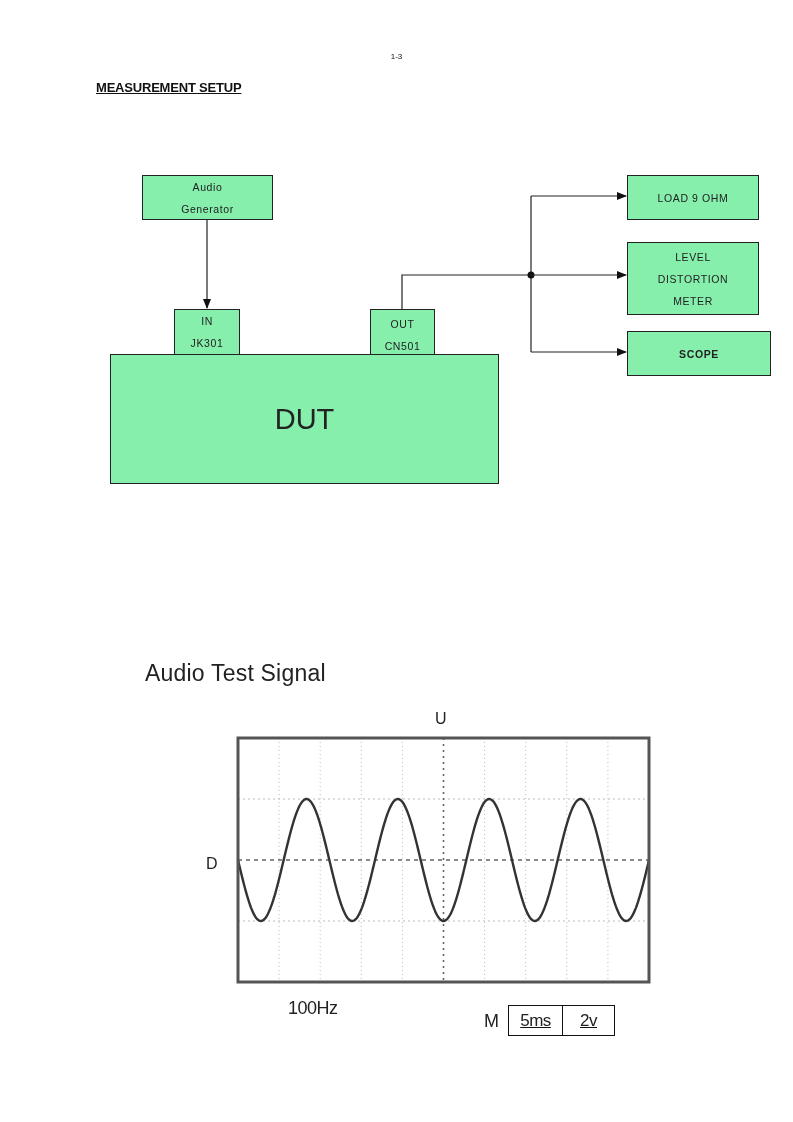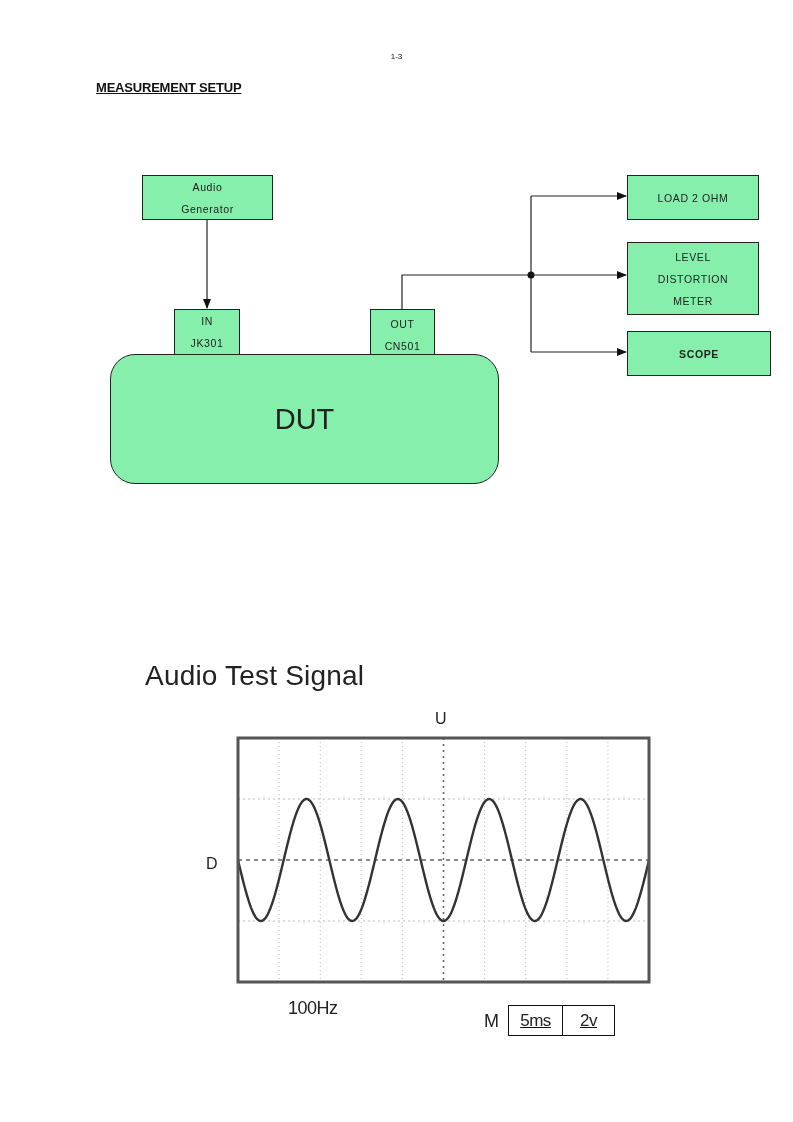--- a/index.html
+++ b/index.html
@@ -5,23 +5,23 @@
   html, body { margin: 0; padding: 0; background: #ffffff; }
   body { width: 793px; height: 1122px; position: relative; overflow: hidden;
          font-family: "Liberation Sans", sans-serif; color: #111; }
   .abs { position: absolute; }
   .page-num { left: 0; width: 793px; top: 52px; text-align: center; font-size: 8px; }
   .heading { left: 96px; top: 80px; font-size: 13px; font-weight: bold; letter-spacing: -0.2px; text-decoration: underline; }
   .box { position: absolute; border: 1px solid #222; box-sizing: border-box; background: #86efac;
          display: flex; flex-direction: column; align-items: center; justify-content: center;
          font-size: 10.5px; line-height: 22px; letter-spacing: 0.6px; color: #222; }
   .box span { display: block; }
-  .dut { font-size: 29px; letter-spacing: 0; line-height: 30px; border-radius: 25px; }
+  .dut { font-size: 29px; letter-spacing: 0; line-height: 30px; }
   svg.wires { position: absolute; left: 0; top: 0; }
-  .scope-title { left: 145px; top: 660px; font-size: 28px; letter-spacing: 0.2px; color: #222; }
+  .scope-title { left: 145px; top: 660px; font-size: 23px; letter-spacing: 0.2px; color: #222; }
   .u-label { left: 435px; top: 710px; font-size: 16px; color: #222; }
   .d-label { left: 206px; top: 855px; font-size: 16px; color: #222; }
   .freq { left: 288px; top: 998px; font-size: 18px; letter-spacing: -0.5px; color: #222; }
   .m-label { left: 484px; top: 1011px; font-size: 18px; color: #222; letter-spacing: -1px; }
   .settings { left: 508px; top: 1005px; width: 107px; height: 31px; border: 1px solid #111; box-sizing: border-box; display: flex; text-decoration: underline; }
   .settings .cell { display: flex; align-items: center; justify-content: center; font-size: 17px; color: #222; letter-spacing: -0.5px; }
   .settings .cell.time { width: 53px; border-right: 1px solid #111; }
   .settings .cell.volt { flex: 1; }
 </style>
 </head>
@@ -58,21 +58,21 @@
 <div class="box" style="left:370px;top:309px;width:65px;height:51px;">
   <span>OUT</span>
   <span>CN501</span>
 </div>
 
 <div class="box dut" style="left:110px;top:354px;width:389px;height:130px;">
   <span>DUT</span>
 </div>
 
 <div class="box" style="left:627px;top:175px;width:132px;height:45px;">
-  <span>LOAD 2 OHM</span>
+  <span>LOAD 9 OHM</span>
 </div>
 
 <div class="box" style="left:627px;top:242px;width:132px;height:73px;">
   <span>LEVEL</span>
   <span>DISTORTION</span>
   <span>METER</span>
 </div>
 
 <div class="box" style="left:627px;top:331px;width:144px;height:45px;font-weight:bold;">
   <span>SCOPE</span>

